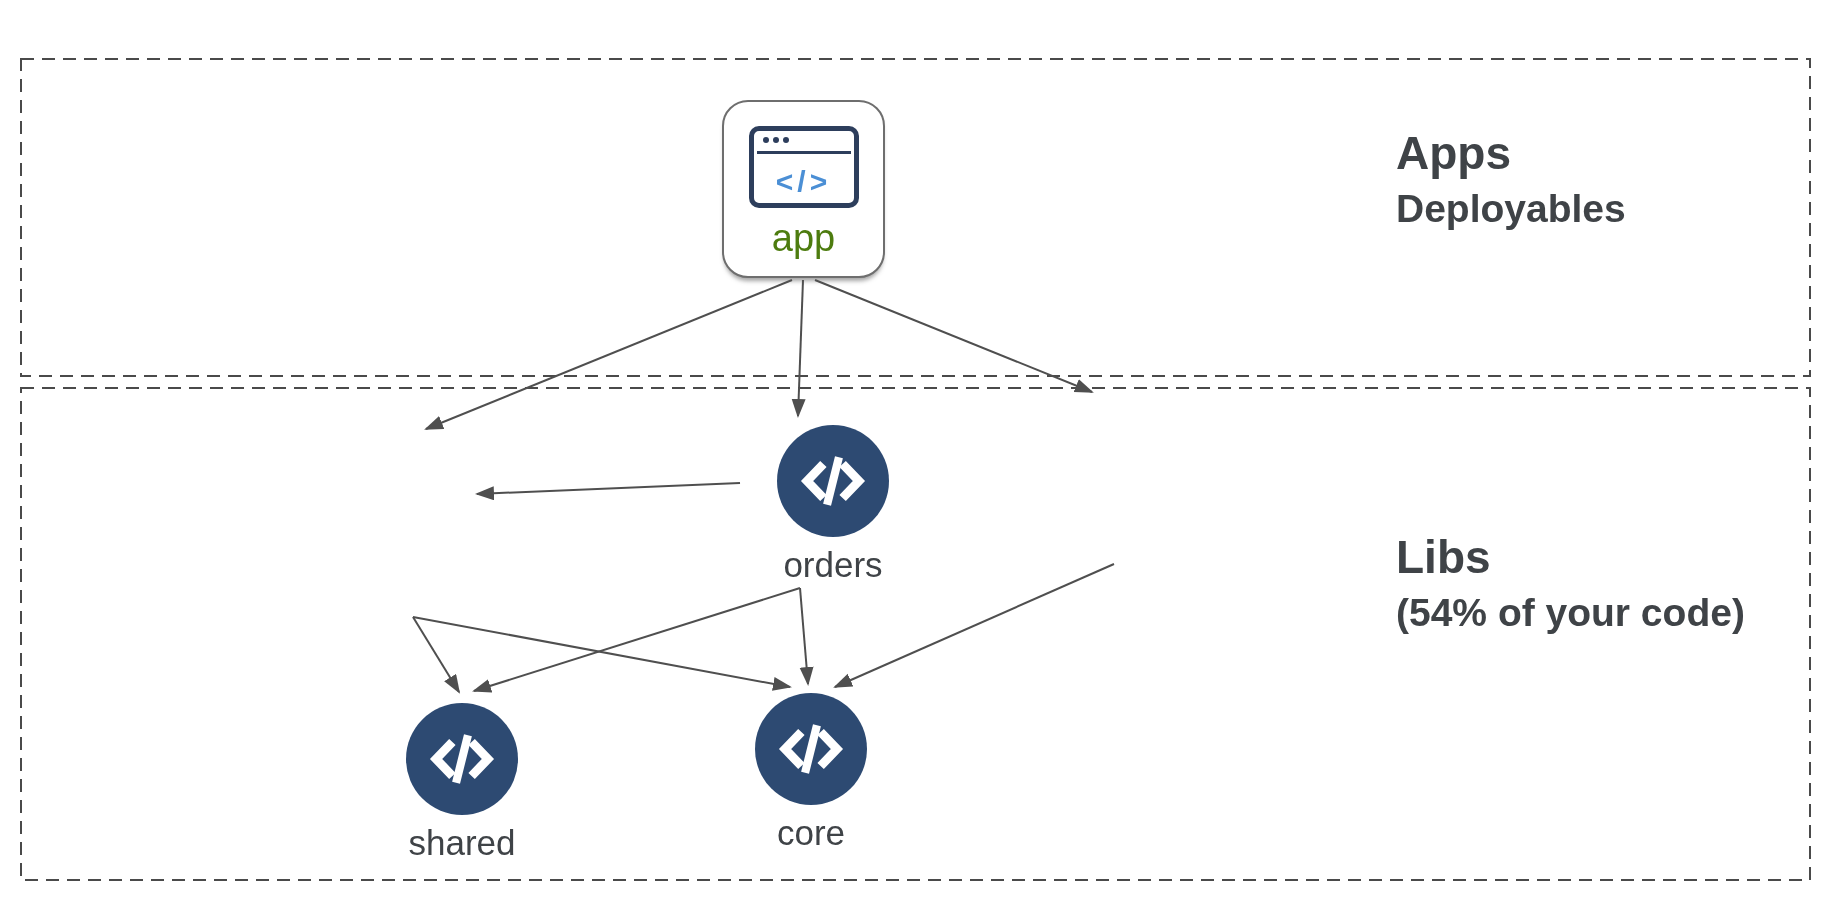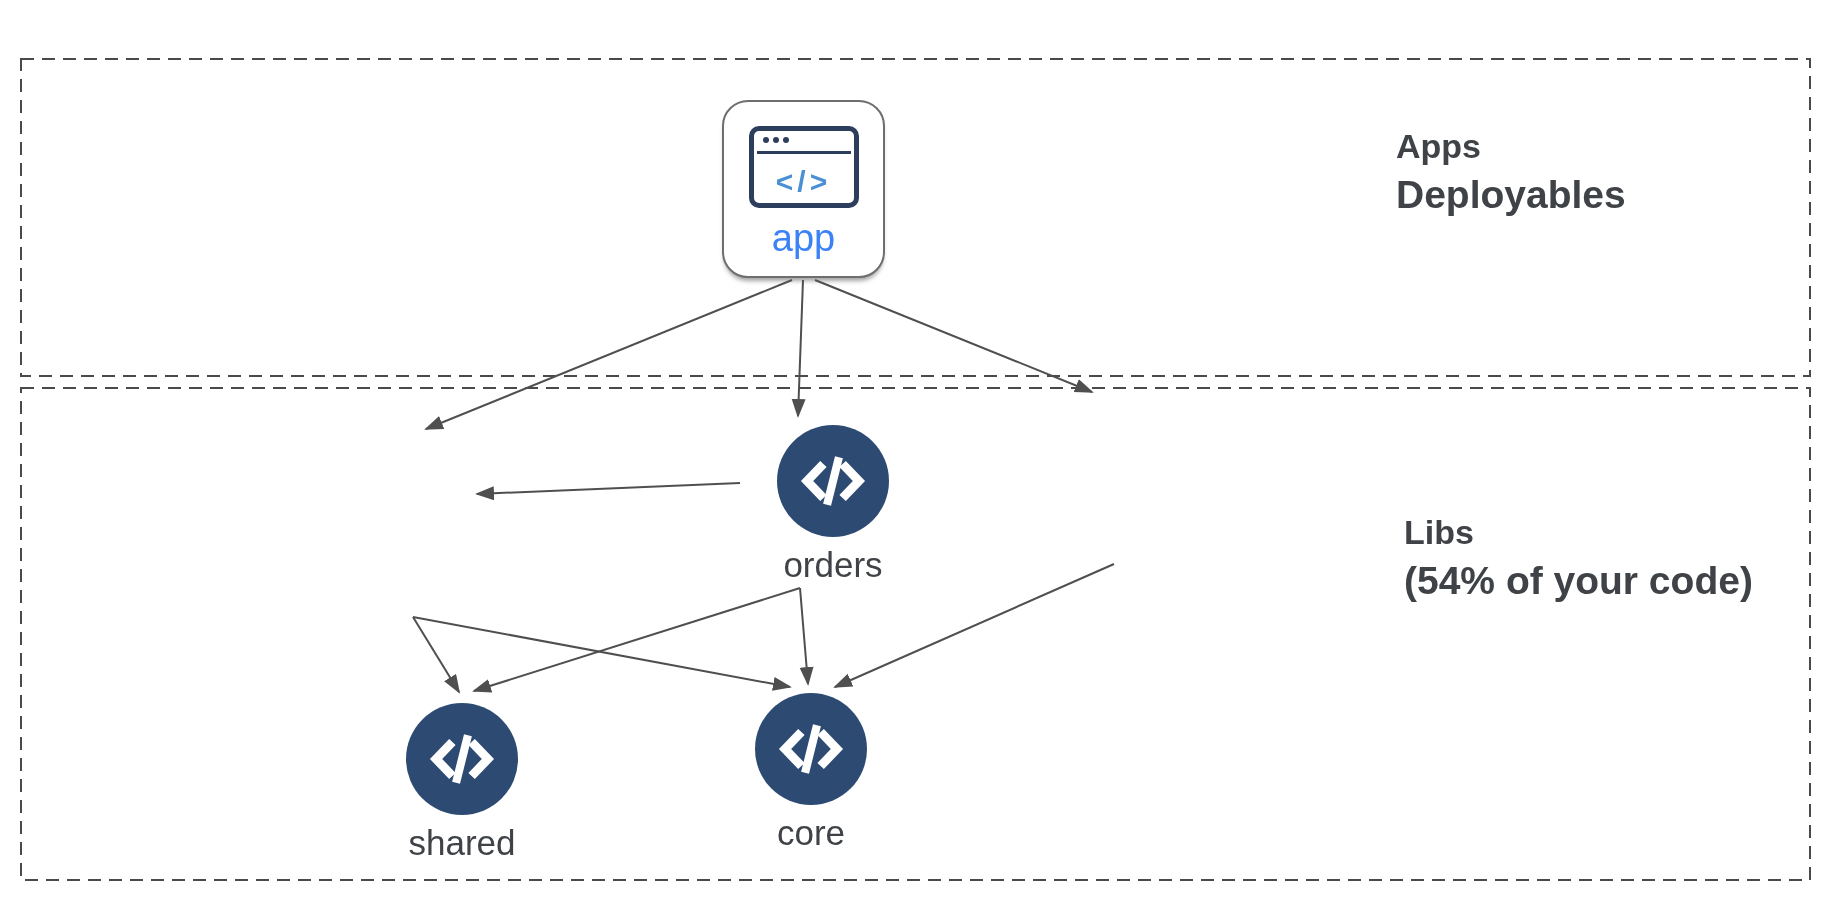--- a/index.html
+++ b/index.html
@@ -74,21 +74,21 @@
     color: #4b8fd5;
     font-weight: bold;
     font-size: 30px;
     letter-spacing: 4px;
   }
   .app-label {
     position: absolute;
     left: 0; right: 0; bottom: 16px;
     text-align: center;
     font-size: 38px;
-    color: #3b82f6;
+    color: #4d7c0f;
   }
   
   .lib-node {
     position: absolute;
     width: 200px;
     display: flex;
     flex-direction: column;
     align-items: center;
   }
   .lib-circle {
@@ -106,21 +106,21 @@
     color: #3f4347;
     white-space: nowrap;
   }
   
   .section-title {
     position: absolute;
     left: 1396px;
     color: #3f4347;
   }
   .section-title .big {
-    font-size: 34px;
+    font-size: 46px;
     font-weight: bold;
     line-height: 1.1;
   }
   .section-title .sub {
     font-size: 39px;
     font-weight: bold;
     margin-top: 8px;
   }
 </style>
 </head>
@@ -195,18 +195,18 @@
       </svg>
     </div>
     <div class="node-label">shared</div>
   </div>
 
   <div class="section-title" style="top:128px;">
     <div class="big">Apps</div>
     <div class="sub">Deployables</div>
   </div>
 
-  <div class="section-title" style="top:514px;margin-left:8px;">
+  <div class="section-title" style="top:532px;">
     <div class="big">Libs</div>
     <div class="sub">(54% of your code)</div>
   </div>
 
 </div>
 
 </body></html>

